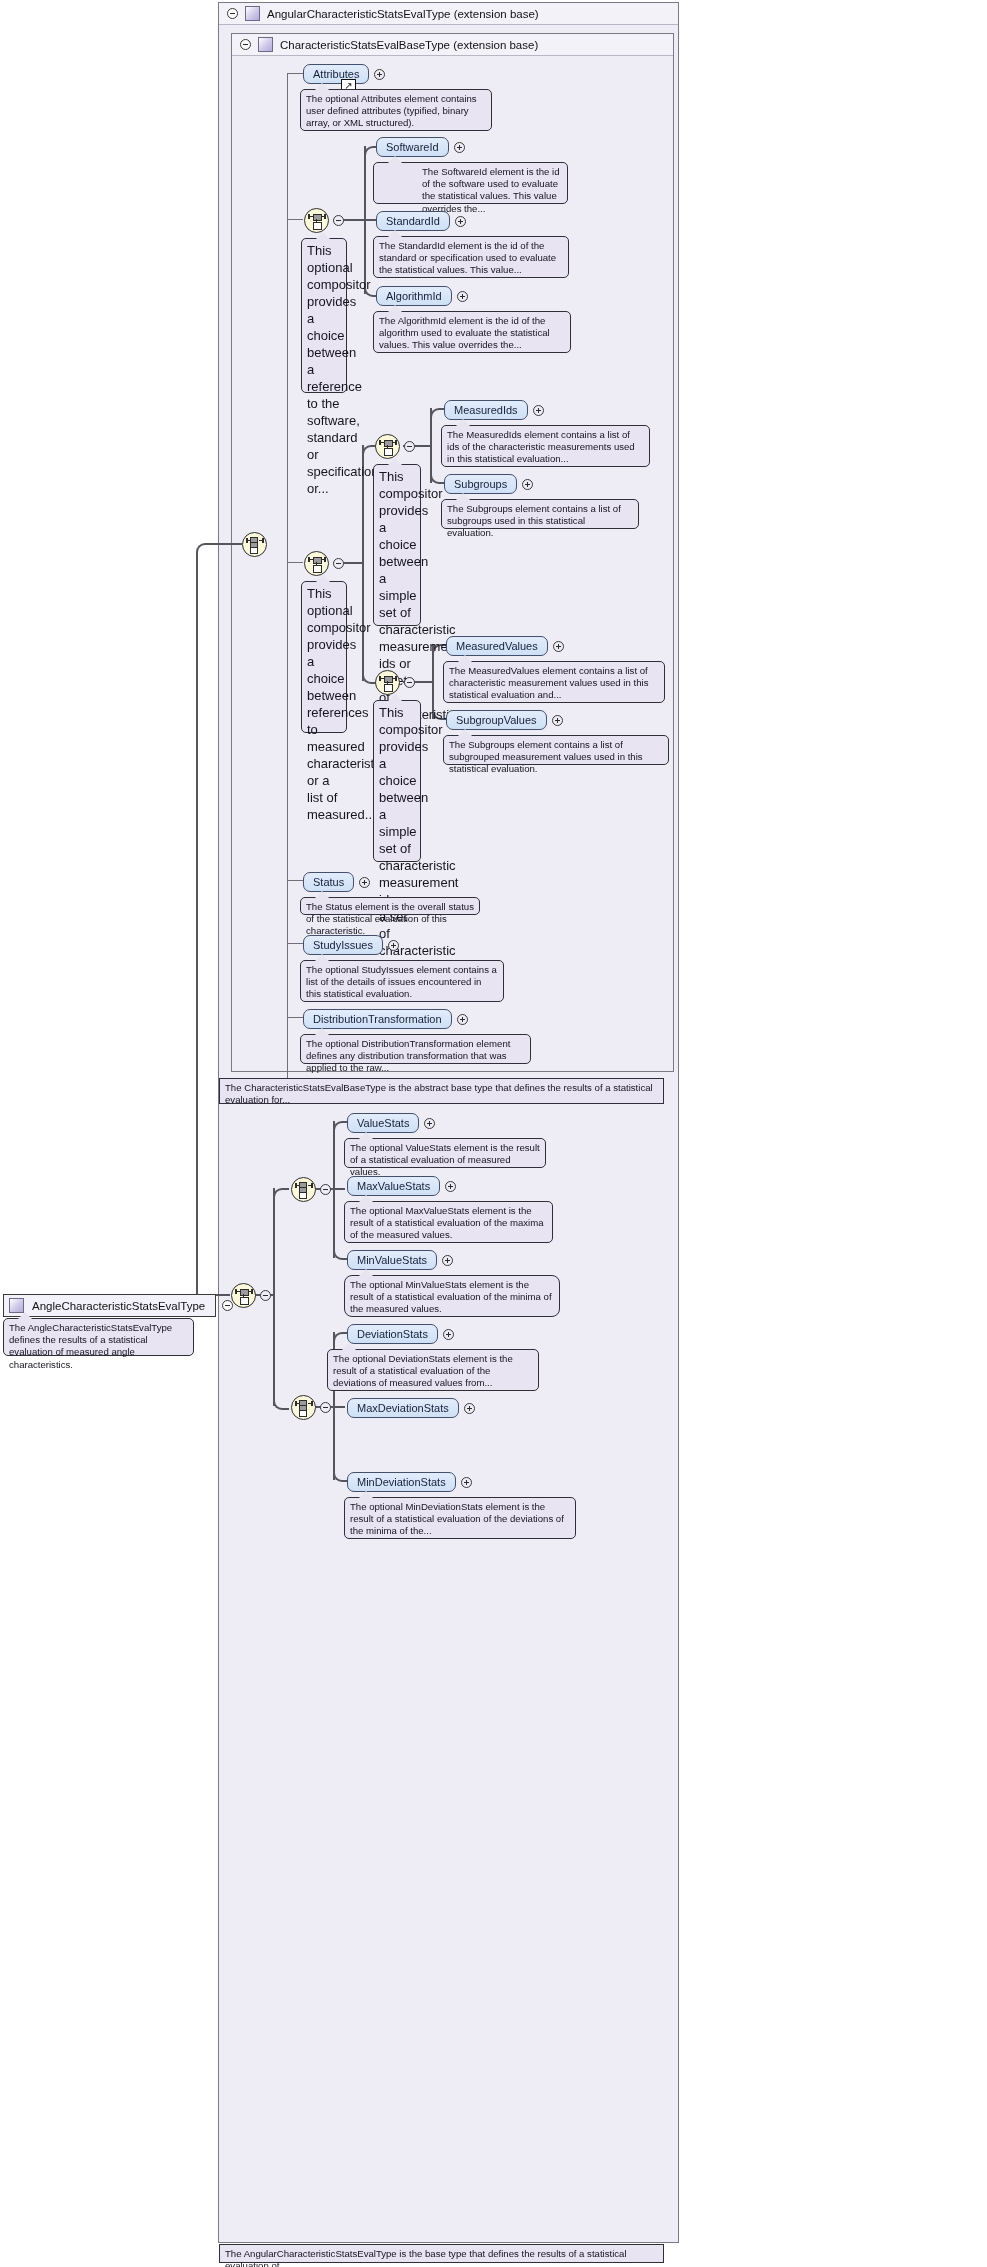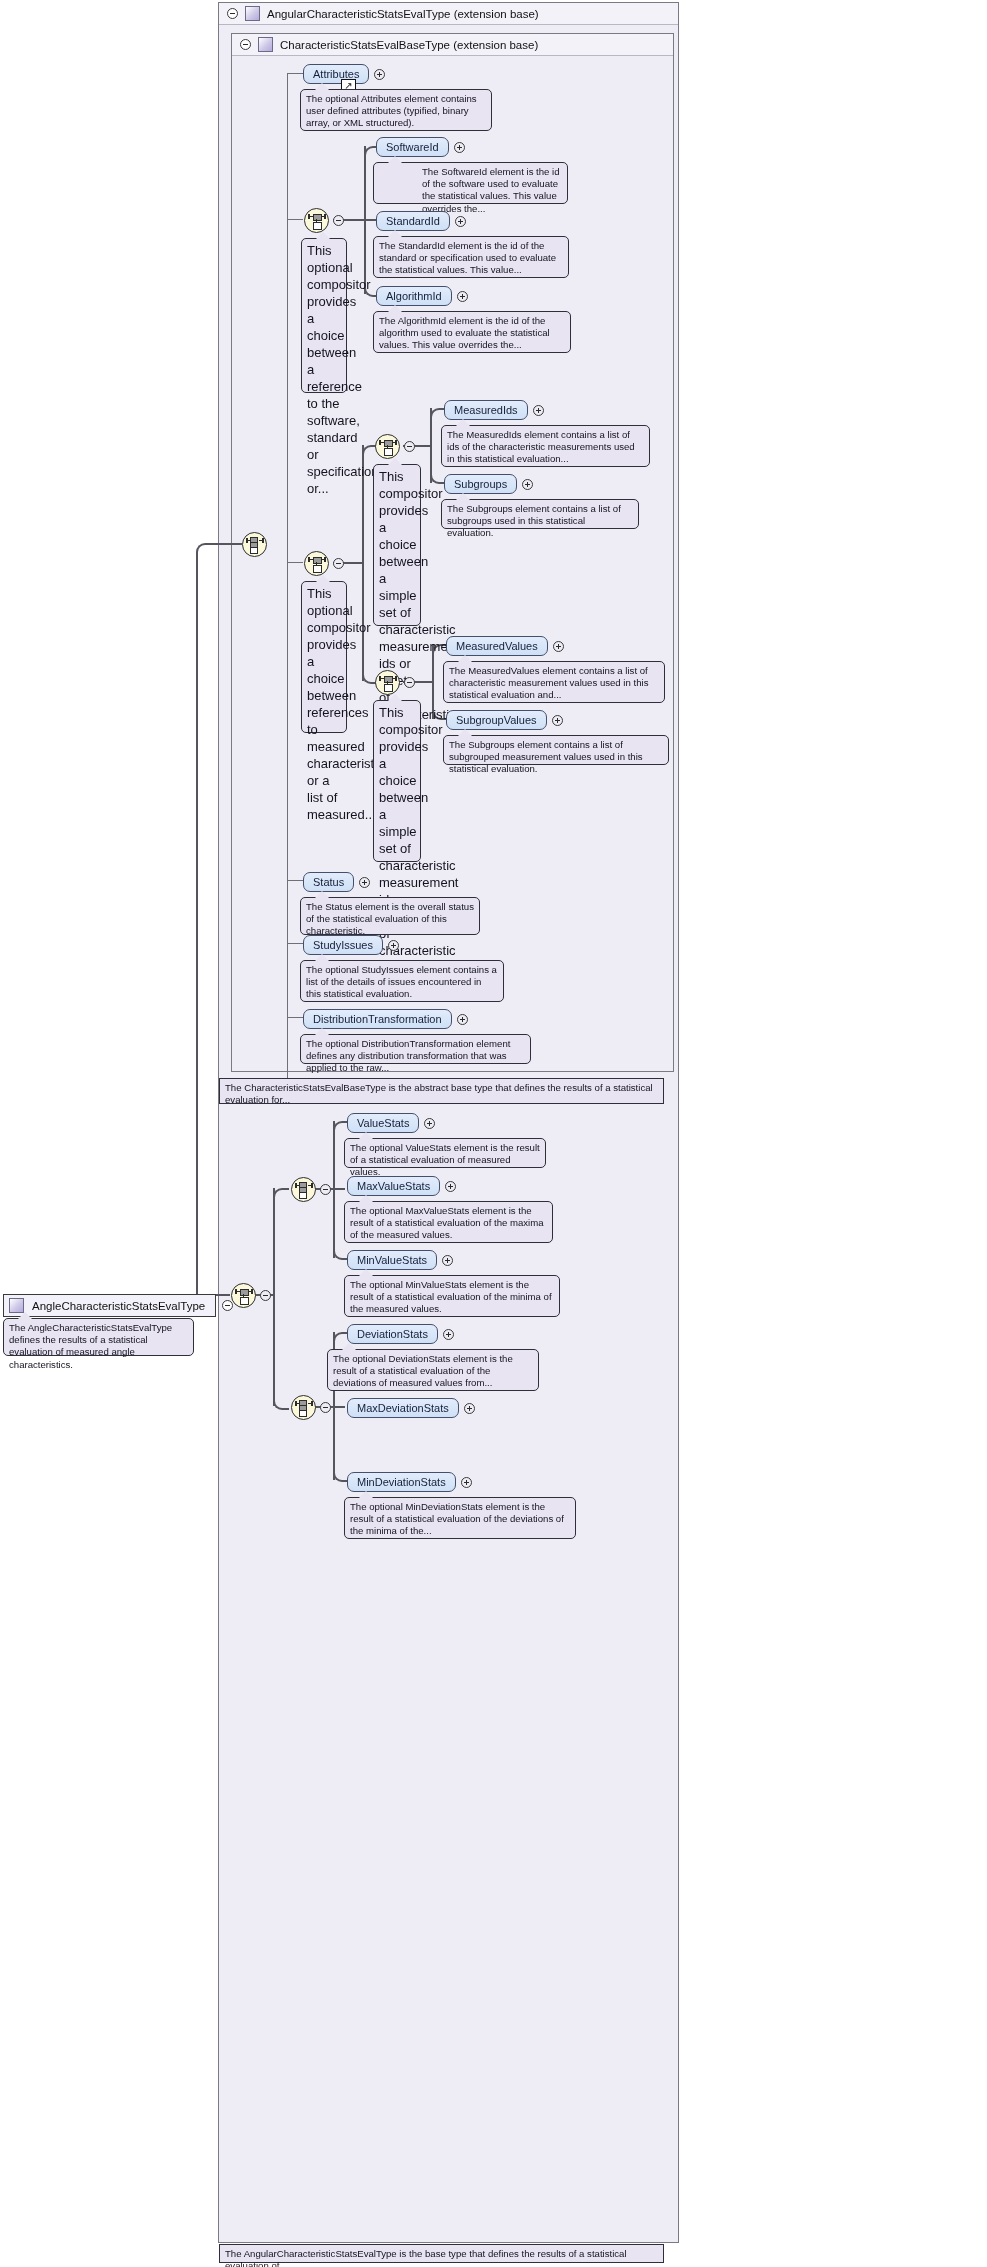--- a/index.html
+++ b/index.html
@@ -326,21 +326,21 @@
   <div class="el" style="left:446px;top:710px;">
     <span class="el-box">SubgroupValues</span>
     <span class="circ plus"></span>
   </div>
   <div class="note" style="left:443px;top:735px;width:226px;height:30px;">The Subgroups element contains a list of subgrouped measurement values used in this statistical evaluation.</div>
 
   <div class="el" style="left:303px;top:872px;">
     <span class="el-box">Status</span>
     <span class="circ plus"></span>
   </div>
-  <div class="note" style="left:300px;top:897px;width:180px;height:38px;">The Status element is the overall status of the statistical evaluation of this characteristic.</div>
+  <div class="note" style="left:300px;top:897px;width:180px;height:18px;">The Status element is the overall status of the statistical evaluation of this characteristic.</div>
 
   <div class="el" style="left:303px;top:935px;">
     <span class="el-box">StudyIssues</span>
     <span class="circ plus"></span>
   </div>
   <div class="note" style="left:300px;top:960px;width:204px;height:42px;">The optional StudyIssues element contains a list of the details of issues encountered in this statistical evaluation.</div>
 
   <div class="el" style="left:303px;top:1009px;">
     <span class="el-box">DistributionTransformation</span>
     <span class="circ plus"></span>
@@ -358,21 +358,21 @@
   <div class="el" style="left:347px;top:1176px;">
     <span class="el-box">MaxValueStats</span>
     <span class="circ plus"></span>
   </div>
   <div class="note" style="left:344px;top:1201px;width:209px;height:42px;">The optional MaxValueStats element is the result of a statistical evaluation of the maxima of the measured values.</div>
 
   <div class="el" style="left:347px;top:1250px;">
     <span class="el-box">MinValueStats</span>
     <span class="circ plus"></span>
   </div>
-  <div class="note" style="left:344px;top:1275px;width:216px;height:42px;">The optional MinValueStats element is the result of a statistical evaluation of the minima of the measured values.</div>
+  <div class="note" style="left:344px;top:1275px;width:216px;height:42px;border-radius:8px;">The optional MinValueStats element is the result of a statistical evaluation of the minima of the measured values.</div>
 
   <div class="el" style="left:347px;top:1324px;">
     <span class="el-box">DeviationStats</span>
     <span class="circ plus"></span>
   </div>
   <div class="note" style="left:327px;top:1349px;width:212px;height:42px;">The optional DeviationStats element is the result of a statistical evaluation of the deviations of measured values from...</div>
 
   <div class="el" style="left:347px;top:1398px;">
     <span class="el-box">MaxDeviationStats</span>
     <span class="circ plus"></span>

